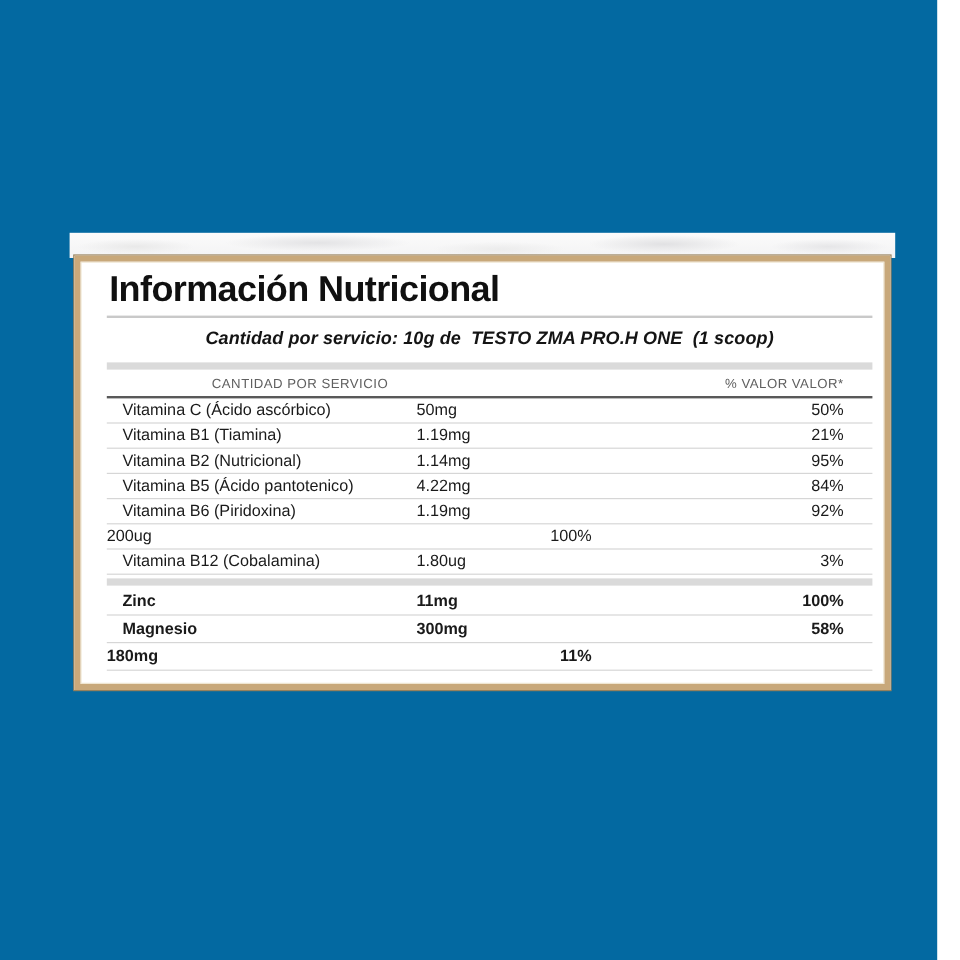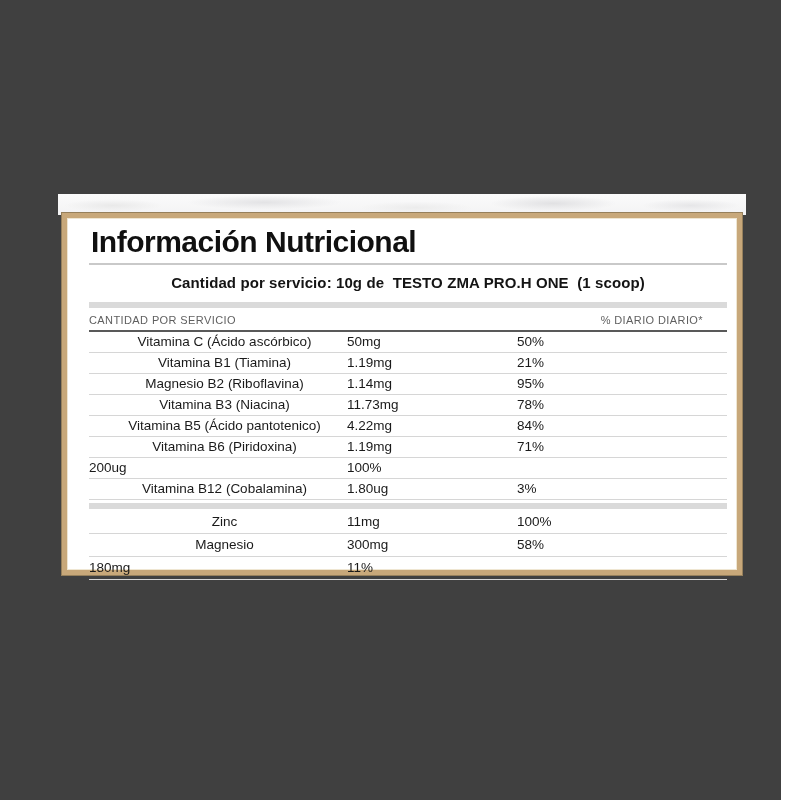--- a/index.html
+++ b/index.html
@@ -5,21 +5,21 @@
   html, body { margin: 0; padding: 0; }
   body {
     width: 800px; height: 800px;
     background: #ffffff;
     font-family: "Liberation Sans", sans-serif;
     -webkit-font-smoothing: antialiased;
   }
   .canvas {
     position: relative;
     width: 781px; height: 800px;
-    background: #404040;
+    background: #0369a1;
     overflow: hidden;
   }
   
   .texture-strip {
     position: absolute;
     left: 58px; top: 194px;
     width: 688px; height: 21px;
     background:
       radial-gradient(ellipse 70px 9px at 8% 55%, #e9e9e9 0%, rgba(233,233,233,0) 70%),
       radial-gradient(ellipse 110px 10px at 30% 40%, #e3e3e5 0%, rgba(227,227,229,0) 70%),
@@ -52,52 +52,53 @@
     margin-top: 5px;
   }
   .serving-line {
     margin-top: 9px;
     text-align: center;
     font-size: 15px;
     font-weight: bold;
     color: #141414;
     letter-spacing: 0.1px;
     white-space: pre;
+    font-style: italic;
   }
   .gray-bar {
     height: 6px;
     background: #dadada;
     margin-top: 11px;
   }
   .nutrition-table { margin-top: 0; }
   .thead {
     display: grid;
     grid-template-columns: 322px 1fr;
     align-items: center;
     padding: 6px 0 4px 0;
     border-bottom: 2px solid #595959;
     font-size: 11px;
     color: #5f5f5f;
     letter-spacing: 0.4px;
   }
-  .thead .h-amount { }
+  .thead .h-amount { text-align: center; }
   .thead .h-dv { text-align: right; padding-right: 24px; }
   .row {
     display: grid;
     grid-template-columns: 258px 170px 1fr;
     align-items: center;
     height: 20px;
     border-bottom: 1px solid #d6d6d6;
     font-size: 13.5px;
     color: #1a1a1a;
   }
-  .row.mineral { height: 22px; }
-  .cell-name { padding-left: 13px; white-space: nowrap; text-align: center; }
+  .row.mineral { height: 22px; font-weight: bold; }
+  .cell-name { padding-left: 13px; white-space: nowrap; }
   .cell-amount { }
-  .cell-dv { text-align: left; padding-right: 24px; }
+  .cell-dv { text-align: right; padding-right: 24px; }
   .section-sep { margin-top: 3px; margin-bottom: 2px; }
 </style>
 </head>
 <body>
 
 <div class="canvas">
 
   <div class="texture-strip"></div>
 
   <div class="label-box">
@@ -106,52 +107,47 @@
     <div class="title-rule"></div>
 
     <div class="serving-line">Cantidad por servicio: 10g de  TESTO ZMA PRO.H ONE  (1 scoop)</div>
 
     <div class="gray-bar"></div>
 
     <div class="nutrition-table">
 
       <div class="thead">
         <span class="h-amount">CANTIDAD POR SERVICIO</span>
-        <span class="h-dv">% DIARIO DIARIO*</span>
+        <span class="h-dv">% VALOR VALOR*</span>
       </div>
 
       <div class="row">
         <span class="cell-name">Vitamina C (Ácido ascórbico)</span>
         <span class="cell-amount">50mg</span>
         <span class="cell-dv">50%</span>
       </div>
       <div class="row">
         <span class="cell-name">Vitamina B1 (Tiamina)</span>
         <span class="cell-amount">1.19mg</span>
         <span class="cell-dv">21%</span>
       </div>
       <div class="row">
-        <span class="cell-name">Magnesio B2 (Riboflavina)</span>
+        <span class="cell-name">Vitamina B2 (Nutricional)</span>
         <span class="cell-amount">1.14mg</span>
         <span class="cell-dv">95%</span>
-      </div>
-      <div class="row">
-        <span class="cell-name">Vitamina B3 (Niacina)</span>
-        <span class="cell-amount">11.73mg</span>
-        <span class="cell-dv">78%</span>
       </div>
       <div class="row">
         <span class="cell-name">Vitamina B5 (Ácido pantotenico)</span>
         <span class="cell-amount">4.22mg</span>
         <span class="cell-dv">84%</span>
       </div>
       <div class="row">
         <span class="cell-name">Vitamina B6 (Piridoxina)</span>
         <span class="cell-amount">1.19mg</span>
-        <span class="cell-dv">71%</span>
+        <span class="cell-dv">92%</span>
       </div>
       <div class="row">
         <span class="cell-amount">200ug</span>
         <span class="cell-dv">100%</span>
       </div>
       <div class="row">
         <span class="cell-name">Vitamina B12 (Cobalamina)</span>
         <span class="cell-amount">1.80ug</span>
         <span class="cell-dv">3%</span>
       </div>

